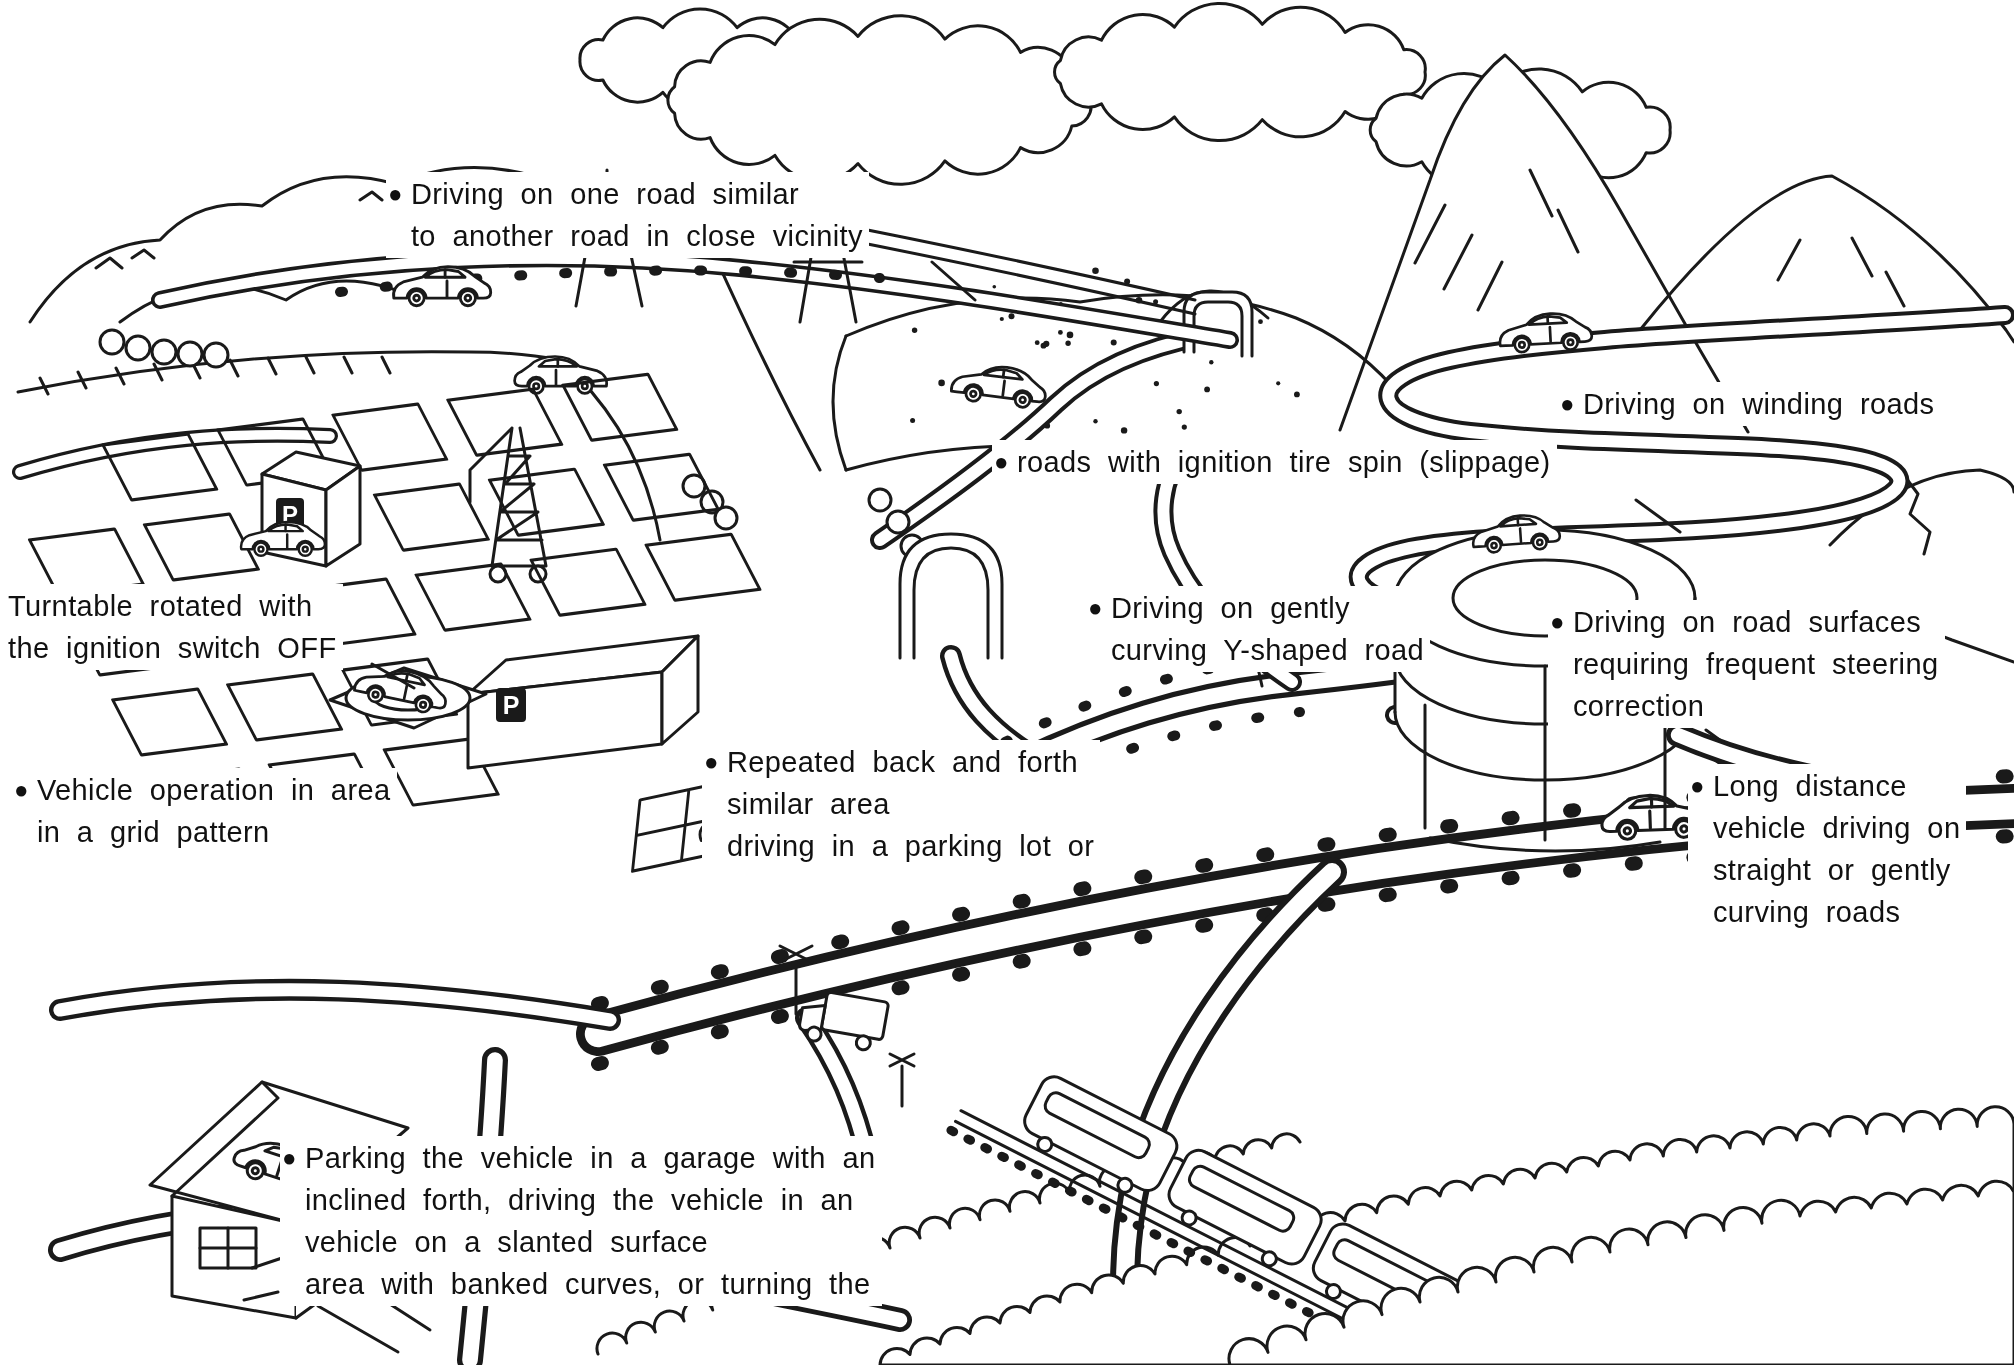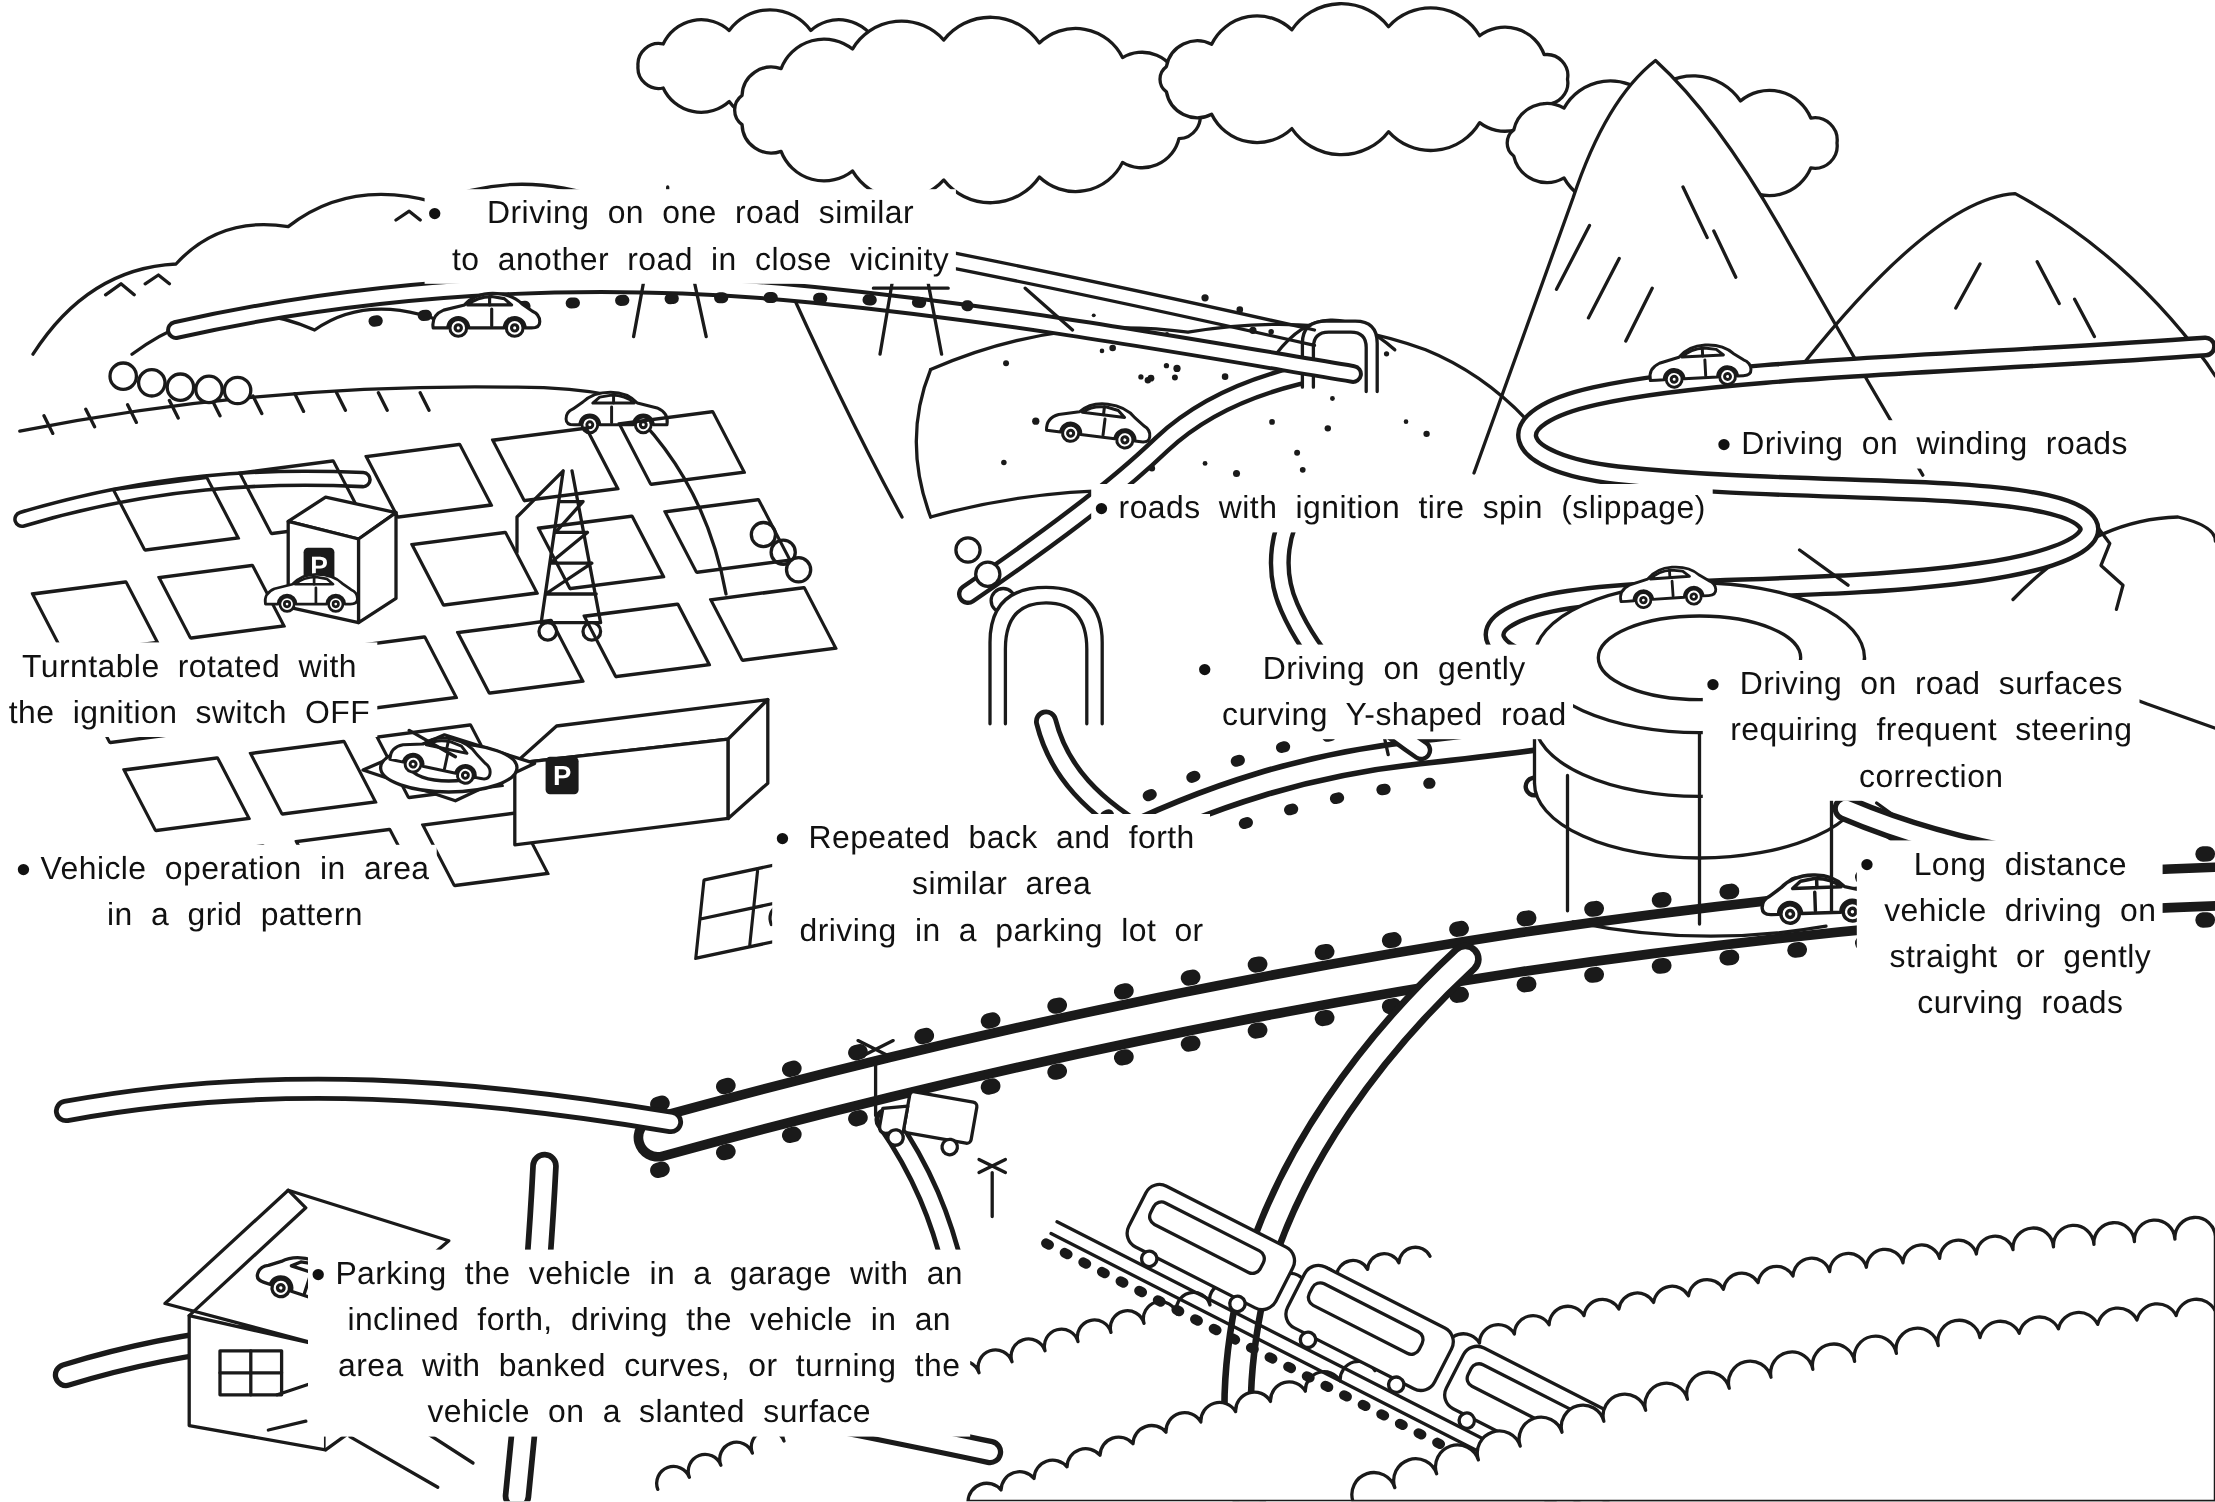--- a/index.html
+++ b/index.html
@@ -2,21 +2,21 @@
 <html><head>
 <meta charset="utf-8">
 <style>
   html,body{margin:0;padding:0;background:#fff;}
   .stage{position:relative;width:2014px;height:1365px;background:#fff;overflow:hidden;
          font-family:"Liberation Sans", sans-serif;color:#111;}
   .stage svg{position:absolute;left:0;top:0;}
   .ann{position:absolute;display:flex;gap:8px;background:#fff;padding:1px 6px 1px 2px;
        font-size:29px;line-height:42px;letter-spacing:.4px;word-spacing:.28em;}
   .ann .blt{flex:0 0 auto;font-size:24px;line-height:42px;}
-  .ann .ln{display:block;white-space:nowrap;text-align:center;}
+  .ann .ln{display:block;white-space:nowrap;}
 </style>
 </head>
 <body>
 
 <div class="stage">
 
 <svg width="2014" height="1365" viewBox="0 0 2014 1365">
   <defs>
     <g id="car-proto" stroke="#1a1a1a" stroke-width="3" fill="none" stroke-linecap="round" stroke-linejoin="round">
       <path d="M4,38 Q2,26 14,21 L34,16 Q44,5 61,5 Q79,5 89,15 L99,22 Q106,25 106,32 Q106,38 98,38 L92,38 A10,10 0 0 0 72,38 L38,38 A10,10 0 0 0 18,38 L10,38 Z" fill="#fff"></path>
@@ -382,18 +382,18 @@
     <span class="ln">straight or gently</span>
     <span class="ln">curving roads</span>
   </span>
 </div>
 
 <div class="ann" style="left:280px;top:1136px">
   <span class="blt">●</span>
   <span class="txt">
     <span class="ln">Parking the vehicle in a garage with an</span>
     <span class="ln">inclined forth, driving the vehicle in an</span>
+    <span class="ln">vehicle on a slanted surface</span>
     <span class="ln">area with banked curves, or turning the</span>
-    <span class="ln">vehicle on a slanted surface</span>
   </span>
 </div>
 
 </div>
 
 </body></html>

